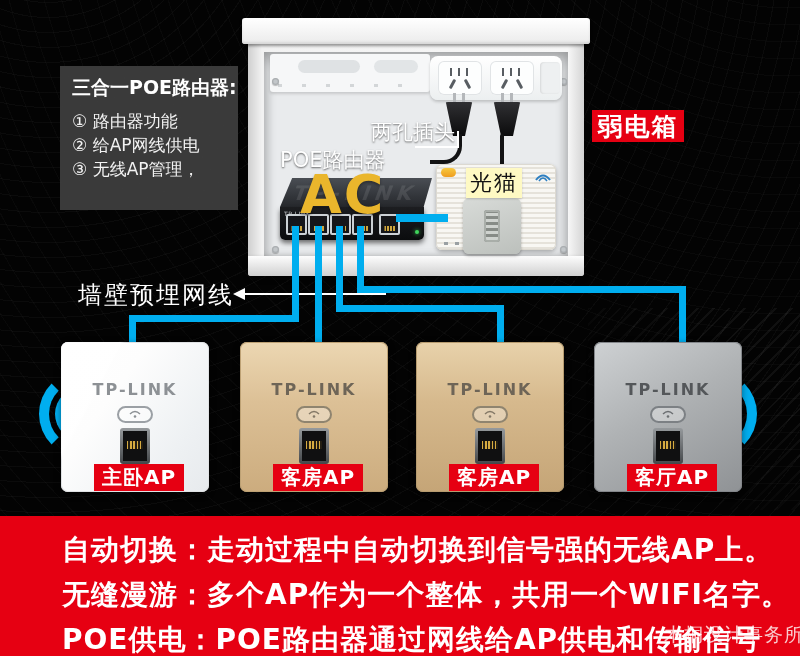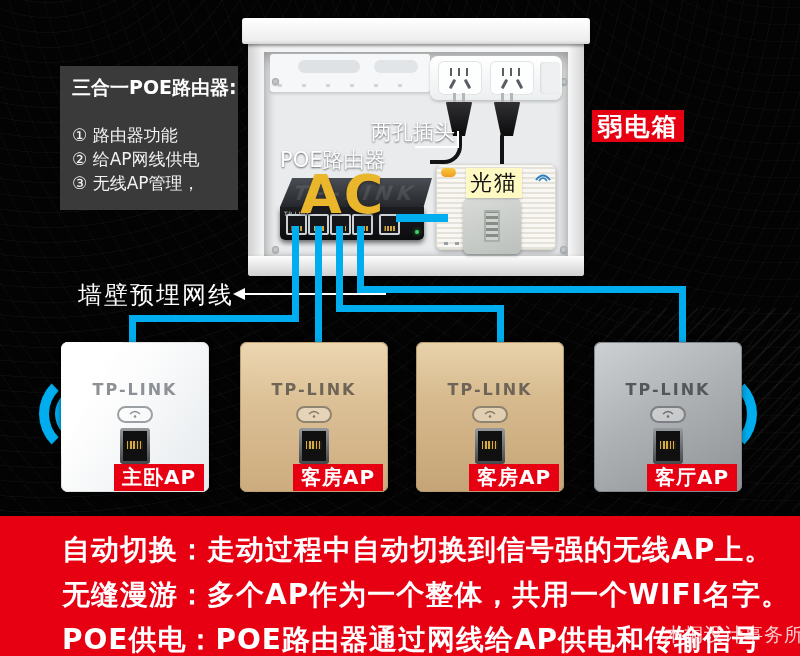--- a/index.html
+++ b/index.html
@@ -9,21 +9,21 @@
   .tex-rings{position:absolute;inset:0;z-index:0;background:
      repeating-radial-gradient(circle at 6% -18%, rgba(255,255,255,0.030) 0 1px, transparent 1px 15px),
      repeating-radial-gradient(circle at 98% -30%, rgba(255,255,255,0.022) 0 1px, transparent 1px 17px);}
   .tex-stripes{position:absolute;left:588px;top:308px;width:212px;height:202px;z-index:0;
      background:repeating-linear-gradient(135deg, rgba(255,255,255,0.055) 0 2px, transparent 2px 11px);
      -webkit-mask-image:linear-gradient(to top right, transparent 25%, #000 75%);
      mask-image:linear-gradient(to top right, transparent 25%, #000 75%);}
   
   .info{position:absolute;left:60px;top:66px;width:178px;height:144px;z-index:2;
         background:rgba(62,62,62,0.93);padding:9px 0 0 12px;box-sizing:border-box;}
-  .info-title{font-size:19px;font-weight:bold;color:#fff;margin-bottom:22px;white-space:nowrap;}
+  .info-title{font-size:19px;font-weight:bold;color:#fff;margin-bottom:8px;white-space:nowrap;}
   .info-item{font-size:17px;color:#f2f2f2;line-height:24px;white-space:nowrap;}
   .info-item.indent{padding-left:26px;}
   
   .weak-box{position:absolute;left:248px;top:18px;width:336px;height:258px;z-index:1;}
   .box-lid{position:absolute;left:-6px;top:0;width:348px;height:26px;border-radius:3px;
            background:linear-gradient(#ffffff,#ebebeb);
            box-shadow:0 2px 3px rgba(0,0,0,0.4), inset 0 -2px 2px #d9d9d9;}
   .box-body{position:absolute;left:0;top:25px;width:336px;height:233px;border-radius:0 0 3px 3px;
            background:linear-gradient(90deg,#cfcfcf 0,#f2f2f2 14px,#f7f7f7 320px,#d4d4d4 336px);}
   .box-cavity{position:absolute;left:16px;top:34px;width:304px;height:204px;background:#e9ebed;
@@ -134,21 +134,21 @@
   .ap-wifi{position:absolute;left:50%;top:64px;transform:translateX(-50%);width:36px;height:17px;
         border-radius:9px;border:2px solid #9ba0a5;display:flex;align-items:center;justify-content:center;
         box-sizing:border-box;background:rgba(255,255,255,0.35);}
   .ap-gold1 .ap-wifi,.ap-gold2 .ap-wifi{border-color:#8f846f;}
   .ap-silver .ap-wifi{border-color:#7c8084;}
   .ap-port{position:absolute;left:50%;top:86px;transform:translateX(-50%);width:30px;height:36px;
         border-radius:3px;background:linear-gradient(#95999c,#44474a);padding:3px;box-sizing:border-box;}
   .ap-port-inner{position:relative;width:100%;height:100%;background:#101011;}
   .ap-port-pins{position:absolute;left:50%;top:10px;transform:translateX(-50%);width:16px;height:8px;
         background:repeating-linear-gradient(90deg,#d6ab41 0 1.5px,#241e12 1.5px 3.2px);}
-  .ap-tag{position:absolute;left:53px;bottom:1px;height:27px;line-height:27px;padding:0 8px;
+  .ap-tag{position:absolute;left:33px;bottom:1px;height:27px;line-height:27px;padding:0 8px;
         color:#fff;font-size:20px;font-weight:bold;letter-spacing:1px;white-space:nowrap;}
   
   .signal{position:absolute;top:368px;width:84px;height:92px;z-index:4;}
   .signal .ring{position:absolute;border-radius:50%;border:10px solid transparent;box-sizing:border-box;}
   .signal .dot{position:absolute;width:11px;height:11px;border-radius:50%;}
   .signal-left{left:10px;}
   .signal-left .r1{width:26px;height:26px;left:59px;top:33px;}
   .signal-left .r2{width:54px;height:54px;left:45px;top:19px;}
   .signal-left .r3{width:86px;height:86px;left:29px;top:3px;}
   .signal-right{left:700px;}

